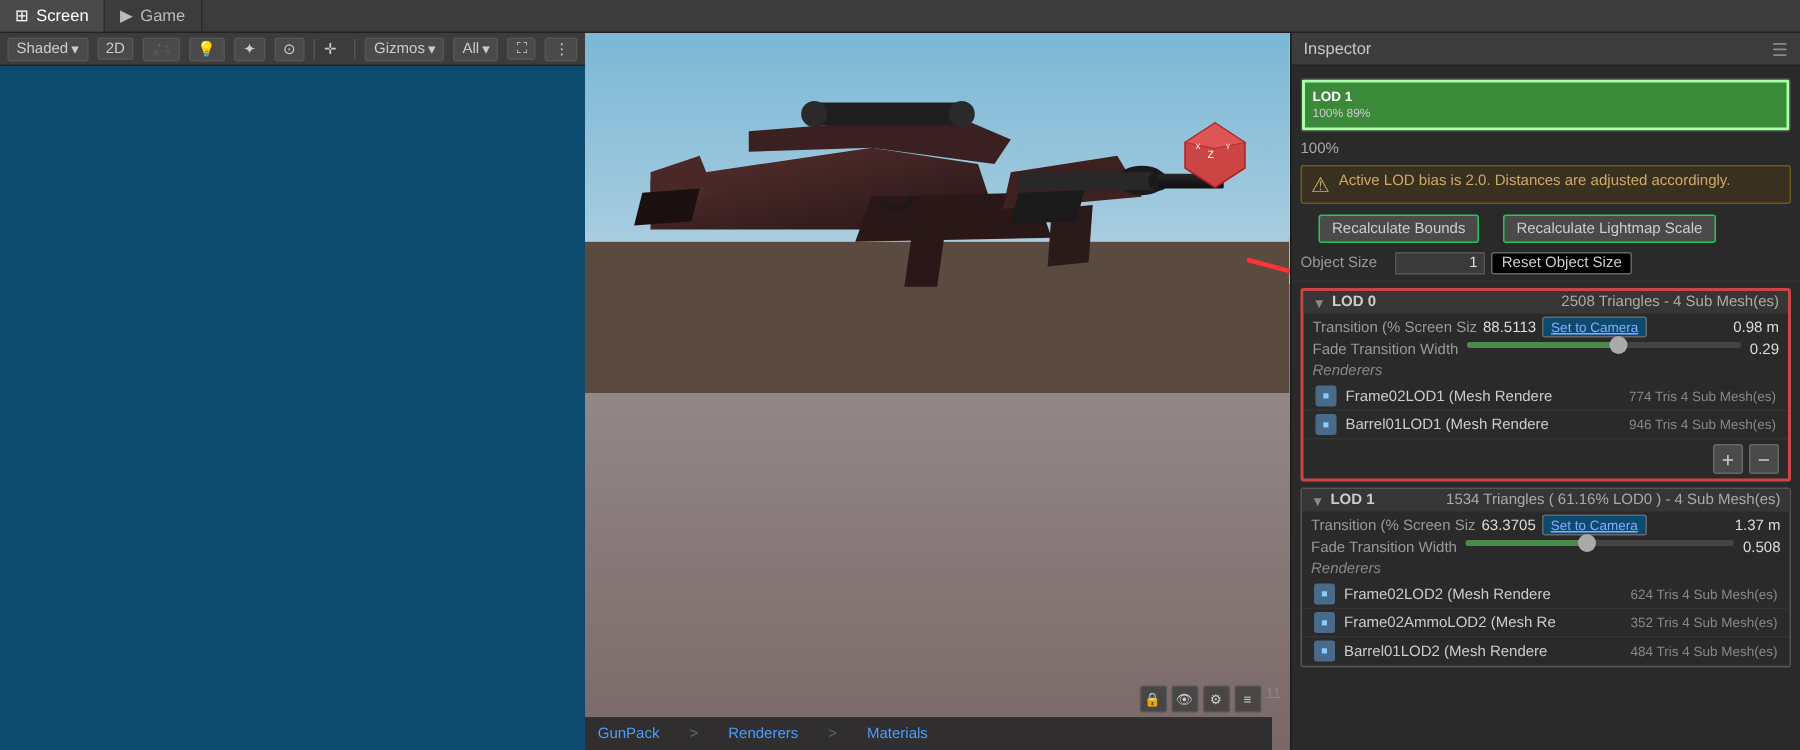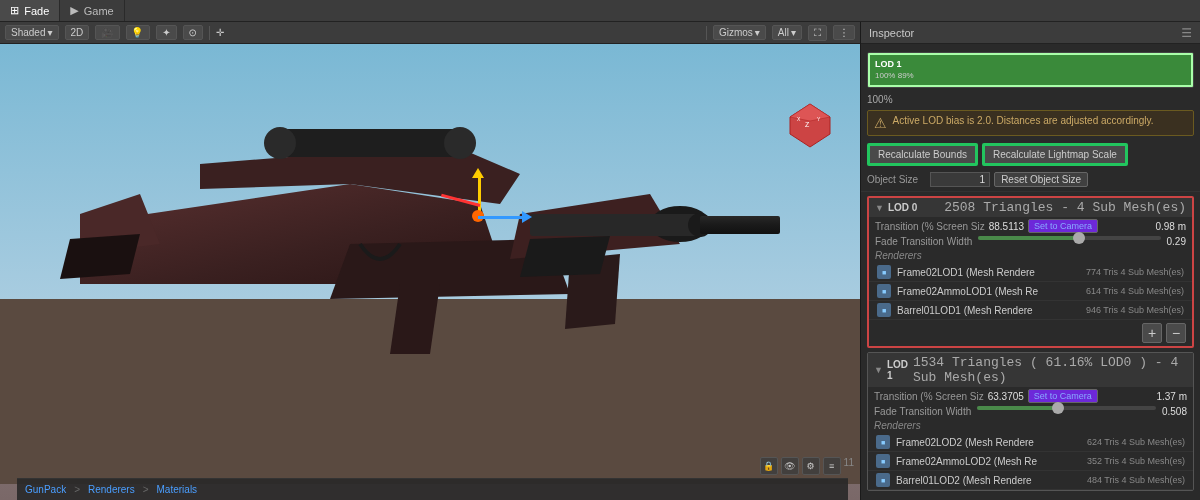--- a/index.html
+++ b/index.html
@@ -44,21 +44,21 @@
     .main-area {
       display: flex;
       flex: 1;
       overflow: hidden;
     }
 
     
     .viewport-area {
       flex: 1;
       display: flex;
-      flex-direction: column;
+      flex-direction: row;
       background: #0c4a6e;
       position: relative;
       overflow: hidden;
     }
 
     
     .viewport-toolbar {
       display: flex;
       align-items: center;
       background: #3c3c3c;
@@ -172,25 +172,24 @@
     .breadcrumb-bar {
       position: absolute;
       bottom: 0;
       left: 0;
       right: 12px;
       height: 22px;
       background: rgba(40,40,40,0.9);
       display: flex;
       align-items: center;
       padding: 0 8px;
-      gap: 8px;
+      gap: 20px;
       font-size: 10px;
       color: #aaa;
       border-top: 1px solid #333;
-      margin-left: 17px;
     }
     .breadcrumb-sep { color: #666; }
     .breadcrumb-link { color: #4a9eff; cursor: pointer; }
 
     
     .inspector-panel {
       width: 340px;
       flex-shrink: 0;
       background: #2a2a2a;
       border-left: 1px solid #1a1a1a;
@@ -284,26 +283,27 @@
 
     
     .btn-row {
       display: flex;
       gap: 4px;
       padding: 4px 6px;
       align-items: center;
     }
     .insp-btn {
       background: #4a4a4a;
-      border: 3px solid #22c55e;
+      border: 1px solid #22c55e;
       color: #ccc;
       padding: 3px 8px;
       border-radius: 2px;
       cursor: pointer;
       font-size: 10px;
+      margin-left: 12px;
     }
 
     
     .prop-row {
       display: flex;
       align-items: center;
       padding: 1px 6px;
       min-height: 18px;
       gap: 4px;
     }
@@ -315,21 +315,21 @@
     .prop-input {
       background: #3a3a3a;
       border: 1px solid #555;
       color: #ddd;
       font-size: 10px;
       padding: 1px 4px;
       width: 60px;
       text-align: right;
     }
     .prop-btn {
-      background: #404040;
+      background: #000000;
       border: 1px solid #666;
       color: #ccc;
       padding: 1px 6px;
       border-radius: 2px;
       cursor: pointer;
       font-size: 10px;
     }
 
     
     .lod-section {
@@ -344,40 +344,41 @@
     .lod-section-header {
       display: flex;
       align-items: center;
       background: #363636;
       padding: 2px 6px;
       gap: 4px;
       font-size: 10px;
     }
     .lod-arrow { color: #888; font-size: 9px; }
     .lod-name { color: #ccc; font-weight: bold; }
-    .lod-info { color: #aaa; font-size: 13px; margin-left: auto; font-family: Liberation Mono, monospace; }
+    .lod-info { color: #aaa; font-size: 10px; margin-left: auto; }
 
     
     .transition-row {
       display: flex;
       align-items: center;
       padding: 2px 6px;
       gap: 4px;
       font-size: 10px;
     }
     .trans-label { color: #999; white-space: nowrap; }
     .trans-val { color: #ddd; }
     .trans-setcam {
-      background: #6d28d9;
+      background: #0c4a6e;
       border: 1px solid #666;
       color: #88aaff;
       padding: 1px 5px;
       border-radius: 2px;
       cursor: pointer;
       font-size: 9px;
+      text-decoration: underline;
     }
     .trans-dist { color: #ddd; margin-left: auto; white-space: nowrap; }
 
     .slider-row {
       display: flex;
       padding: 1px 6px;
       gap: 6px;
       font-size: 10px;
     }
     .slider-label { color: #999; white-space: nowrap; font-size: 10px; }
@@ -501,21 +502,21 @@
       background: #333;
       margin: 3px 0;
     }
   </style>
 </head>
 <body>
 
 <div class="tab-bar">
   <div class="tab active">
     <span>⊞</span>
-    <span>Fade</span>
+    <span>Screen</span>
   </div>
   <div class="tab">
     <span>▶</span>
     <span>Game</span>
   </div>
 </div>
 
 <div class="main-area">
 
   <div class="viewport-area">
@@ -712,25 +713,20 @@
         </div>
 
         <div id="lod0-renderers">
             <div class="renderer-item">
       <div class="renderer-icon">■</div>
       <span class="renderer-name">Frame02LOD1 (Mesh Rendere</span>
       <span class="renderer-info">774 Tris  4 Sub Mesh(es)</span>
     </div>
             <div class="renderer-item">
       <div class="renderer-icon">■</div>
-      <span class="renderer-name">Frame02AmmoLOD1 (Mesh Re</span>
-      <span class="renderer-info">614 Tris  4 Sub Mesh(es)</span>
-    </div>
-            <div class="renderer-item">
-      <div class="renderer-icon">■</div>
       <span class="renderer-name">Barrel01LOD1 (Mesh Rendere</span>
       <span class="renderer-info">946 Tris  4 Sub Mesh(es)</span>
     </div>
           </div>
 
         <div class="add-remove-row">
           <div class="icon-btn">+</div>
           <div class="icon-btn">−</div>
         </div>
       </div>

